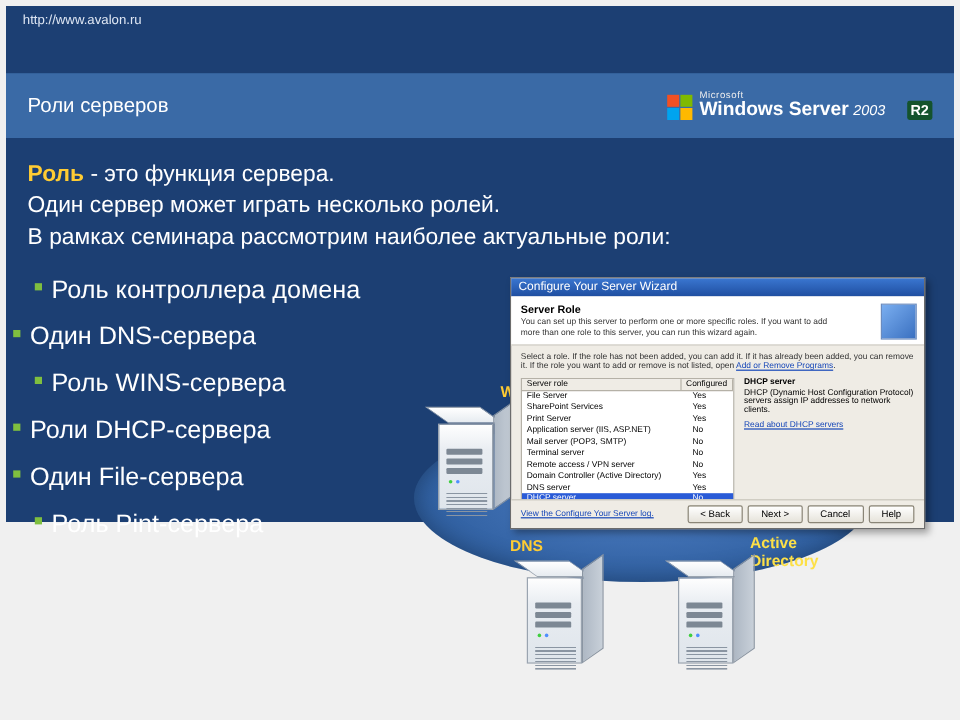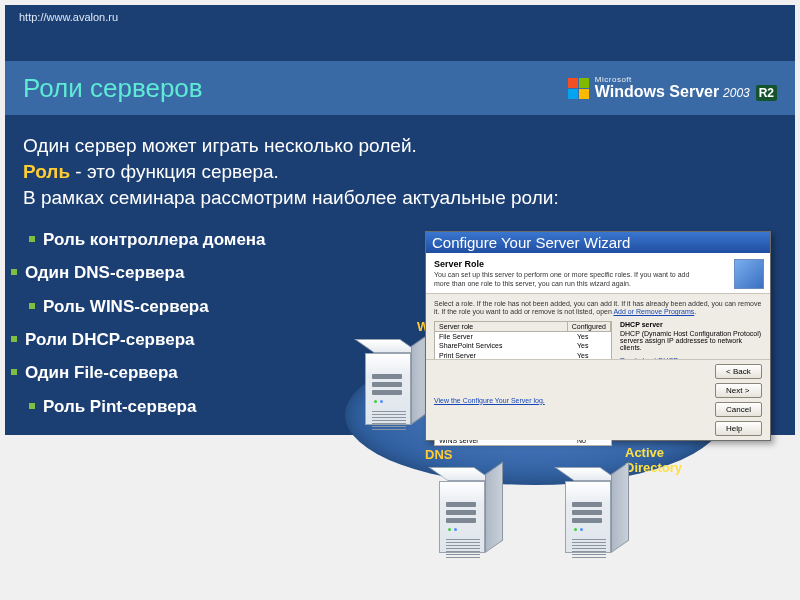--- a/index.html
+++ b/index.html
@@ -21,39 +21,39 @@
     position: absolute; top: 6px; left: 14px;
     font-size: 11px; color: #dfe7f4;
   }
   .title-band {
     position: absolute; left: 0; top: 56px;
     width: 100%; height: 54px;
     background: #3a6aa6;
     display: flex; align-items: center; justify-content: space-between;
     padding: 0 18px;
   }
-  .title { font-size: 26px; color: #5eead4; }
-  .brand { display: flex; align-items: center; gap: 6px; color: #fff; font-size: 14px;}
+  .title { font-size: 17px; color: #ffffff; }
+  .brand { display: flex; align-items: flex-end; gap: 6px; color: #fff; font-size: 14px;}
   .brand .flag { display: grid; grid-template-columns: 10px 10px; grid-template-rows: 10px 10px; gap: 1px;}
   .brand .flag span:nth-child(1){background:#f25022;}
   .brand .flag span:nth-child(2){background:#7fba00;}
   .brand .flag span:nth-child(3){background:#00a4ef;}
   .brand .flag span:nth-child(4){background:#ffb900;}
   .brand .text { line-height: 1; }
   .brand .ms { font-size: 8px; color: #eee; letter-spacing: 0.5px;}
   .brand .ws { font-weight: bold; font-size: 16px; }
   .brand .yr { font-size: 12px; font-style: italic; }
-  .brand .r2 { background:#14532d; color:#fff; font-weight:bold; font-size:12px; padding:1px 3px; border-radius:2px; margin-left:2px;}
+  .brand .r2 { background:#14532d; color:#fff; font-weight:bold; font-size:12px; padding:1px 3px; border-radius:2px; margin-left:14px;}
   .body {
     position: absolute; left: 18px; top: 128px; right: 14px;
     font-size: 19px; line-height: 1.38;
   }
   .role-word { color: #ffcc33; font-weight: bold; }
   .list { margin-top: 16px; }
-  .item { position: relative; padding-left: 14px; margin: 10px 0; font-weight: bold; font-size: 17px; color:#fff;}
+  .item { position: relative; padding-left: 14px; margin: 10px 0; font-weight: normal; font-size: 21px; color:#fff;}
   .item.l1 { margin-left: 6px; }
   .item.l0 { margin-left: -12px; }
   .item .sq { position:absolute; left:0; top:8px; width:6px; height:6px; background:#7fbf3f;}
   
   .ellipse {
     position: absolute; left: 340px; top: 340px;
     width: 380px; height: 140px;
     border-radius: 50%;
     background: radial-gradient(ellipse at center, #4f7fc4 0%, #2f5fa0 70%);
     box-shadow: inset 0 0 20px rgba(0,0,0,0.3);
@@ -96,21 +96,21 @@
   .server .led.g{background:#3fcf3f;left:8px;} .server .led.b{background:#4f8fff;left:14px;}
   .srv1{left:360px; top:334px;}
   .srv2{left:434px; top:462px;}
   .srv3{left:560px; top:462px;}
   
   .wizard {
     position:absolute; left:420px; top:226px; width:346px; height:210px;
     background:#efece5; border:1px solid #6c6c6c; box-shadow:3px 3px 6px rgba(0,0,0,0.35);
     color:#000; font-size:8px;
   }
-  .wiz-title{ background: linear-gradient(180deg,#3a76d0,#1f4ea0); color:#fff; padding:2px 6px; font-size:15px;}
+  .wiz-title{ background: linear-gradient(180deg,#3a76d0,#1f4ea0); color:#fff; padding:2px 6px; font-size:10px;}
   .wiz-banner{ background:#fff; padding:6px 8px 4px 8px; border-bottom:1px solid #c9c5bb; position:relative; min-height:40px;}
   .wiz-banner .ttl{font-weight:bold; font-size:9px; margin-bottom:2px;}
   .wiz-banner .sub{font-size:7px; color:#333; max-width:260px; line-height:1.25;}
   .wiz-banner .icon{position:absolute; right:6px; top:6px; width:30px;height:30px;
     background:linear-gradient(135deg,#7aaef0,#3a70c0); border:1px solid #6a8bbf;}
   .wiz-body{ padding:6px 8px 4px 8px; }
   .wiz-desc{ font-size:7px; color:#333; margin-bottom:4px; line-height:1.25;}
   .wiz-desc a{color:#1546b8; text-decoration:underline;}
   .grid{ display:flex; gap:8px; }
   .tbl{ width:178px; border:1px solid #b5b1a7; background:#fff; font-size:7px;}
@@ -120,21 +120,21 @@
   .tbl .row{ display:flex; padding:0 4px; line-height:1.35;}
   .tbl .row span:first-child{flex:1;}
   .tbl .row span:last-child{width:30px;}
   .tbl .row.sel{ background:#2a5bd7; color:#fff;}
   .info{ flex:1; font-size:7px;}
   .info .h{font-weight:bold; margin-bottom:2px;}
   .info a{color:#1546b8; text-decoration:underline; display:inline-block; margin-top:6px;}
   .wiz-footer{ position:absolute; bottom:0;left:0;right:0;
     border-top:1px solid #c9c5bb; padding:4px 8px; display:flex; justify-content:space-between; align-items:center; background:#efece5;}
   .wiz-footer a{font-size:7px; color:#1546b8; text-decoration:underline;}
-  .btns{display:flex; gap:4px;flex-direction:column;}
+  .btns{display:flex; gap:4px;}
   .btn{ font-size:8px; padding:2px 10px; background:linear-gradient(180deg,#fff,#e6e3da);
     border:1px solid #8a8577; border-radius:2px; color:#000;}
 </style>
 </head>
 <body>
 
 <div class="slide">
 
   <div class="url">http://www.avalon.ru</div>
 
@@ -152,24 +152,24 @@
         <div>
           <span class="ws">Windows Server</span>
           <span class="yr">2003</span>
           <span class="r2">R2</span>
         </div>
       </div>
     </div>
   </div>
 
   <div class="body">
-    <div>Один сервер может играть несколько ролей.</div>
     <div>
       <span class="role-word">Роль</span><span> - это функция сервера.</span>
     </div>
+    <div>Один сервер может играть несколько ролей.</div>
     <div>В рамках семинара рассмотрим наиболее актуальные роли:</div>
 
     <div class="list">
       <div class="item l1"><span class="sq"></span><span>Роль контроллера домена</span></div>
       <div class="item l0"><span class="sq"></span><span>Один DNS-сервера</span></div>
       <div class="item l1"><span class="sq"></span><span>Роль WINS-сервера</span></div>
       <div class="item l0"><span class="sq"></span><span>Роли DHCP-сервера</span></div>
       <div class="item l0"><span class="sq"></span><span>Один File-сервера</span></div>
       <div class="item l1"><span class="sq"></span><span>Роль Pint-сервера</span></div>
     </div>

